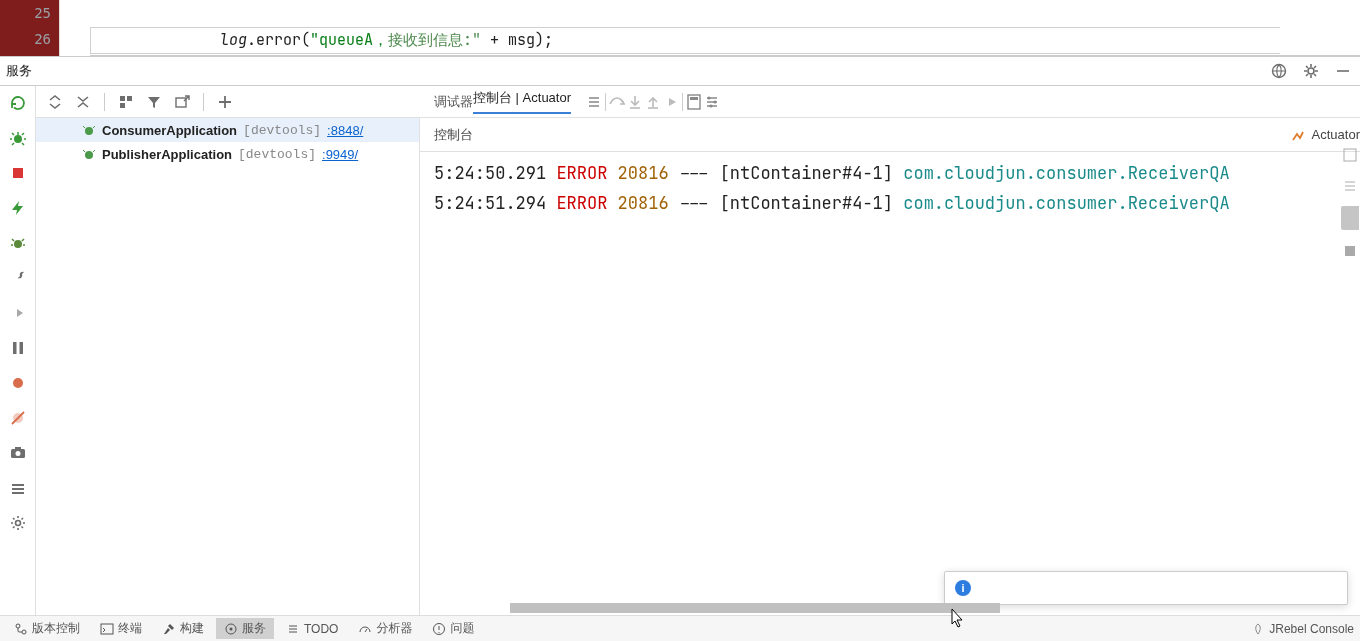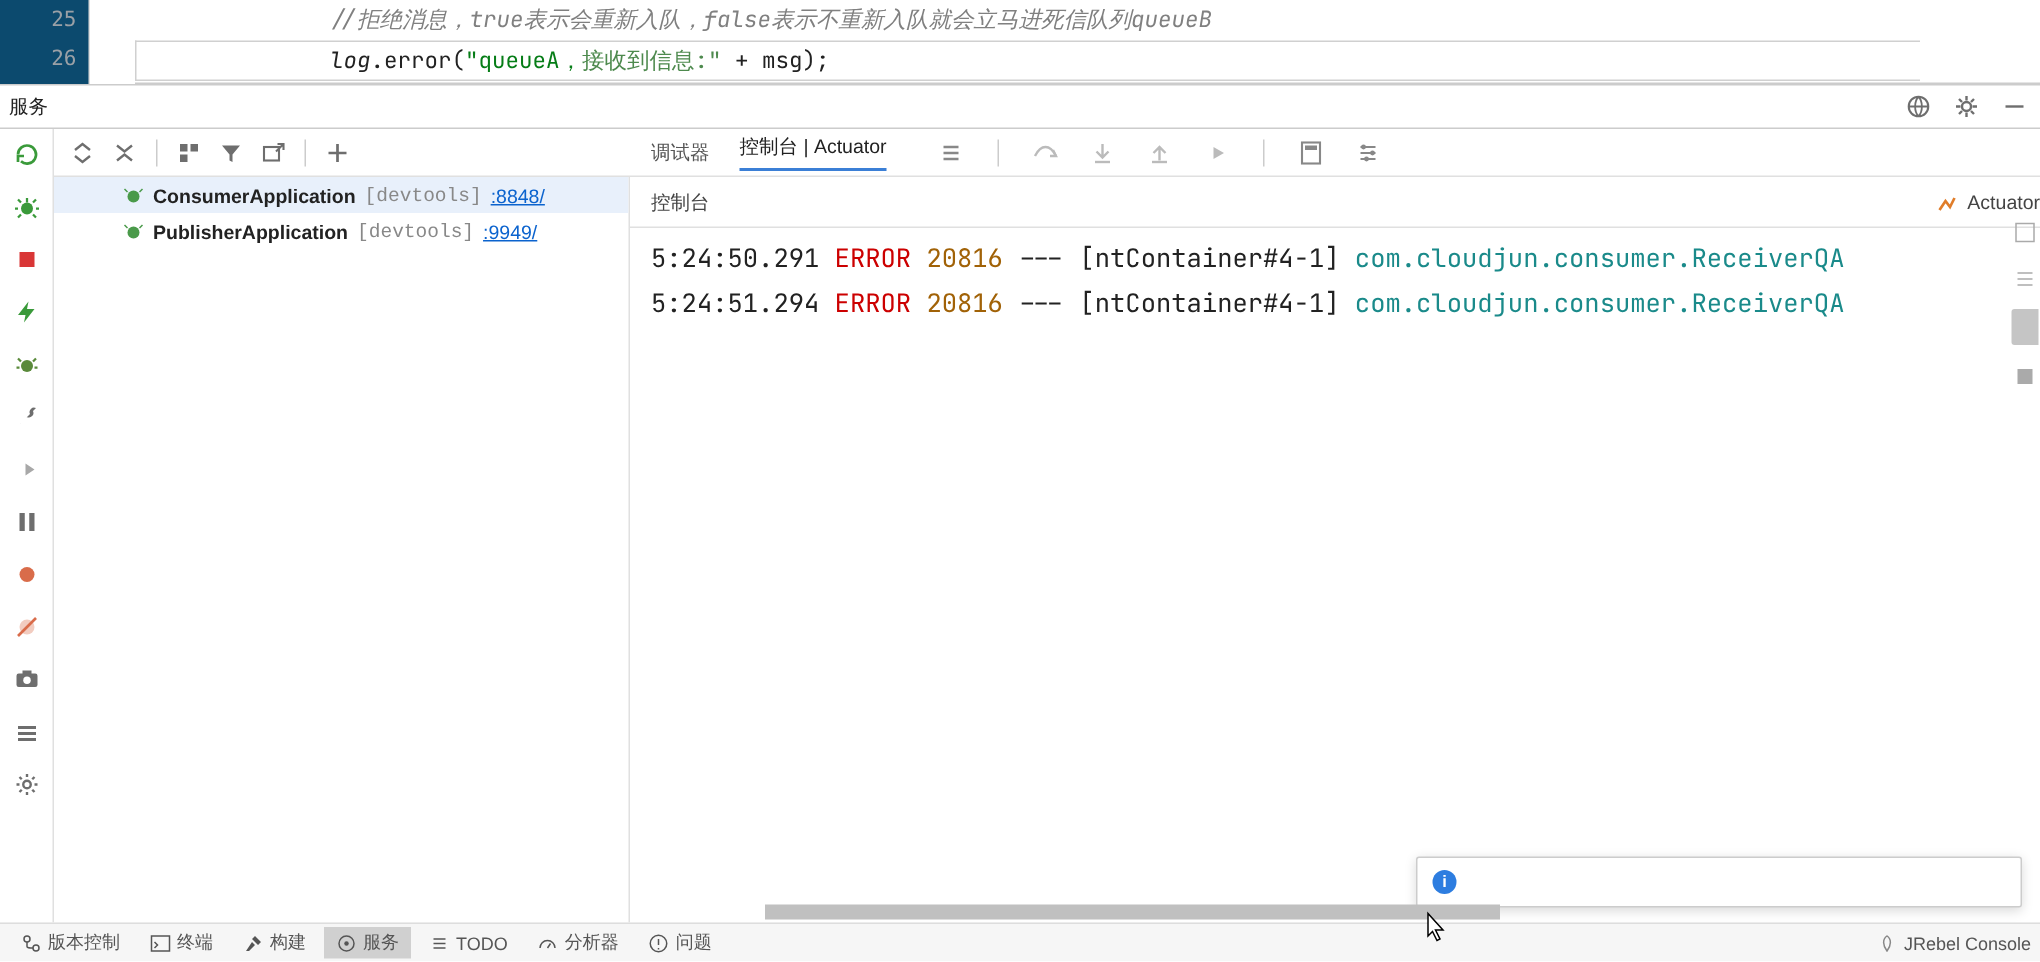--- a/index.html
+++ b/index.html
@@ -1,17 +1,17 @@
 <!DOCTYPE html>
 <html><head>
 <meta charset="utf-8">
 <style>
 * { margin:0; padding:0; box-sizing:border-box; }
 body { font-family:"Microsoft YaHei",Segoe UI,sans-serif; font-size:13px; color:#222; background:#fff; overflow:hidden; width:1360px; height:641px; position:relative; }
-.gutter { position:absolute; left:0; top:0; width:60px; height:56px; background:#0c4a6e; border-right:1px solid #ddd; }
+.gutter { position:absolute; left:0; top:0; width:60px; height:56px; background:#7f1d1d; border-right:1px solid #ddd; }
 .gutter .ln { color:#9aa0a6; text-align:right; padding-right:8px; font-family:Consolas,monospace; font-size:14px; line-height:26px; }
 .code { position:absolute; left:90px; top:0; right:0; height:56px; border-bottom:1px solid #ccc; font-family:Consolas,"JetBrains Mono",monospace; font-size:15px; }
 .code .cborder { position:absolute; left:0; top:27px; width:1190px; height:27px; border:1px solid #d0d0d0; border-right:0; }
 .code .line1 { position:absolute; left:130px; top:3px; font-style:italic; color:#808080; }
 .code .line2 { position:absolute; left:130px; top:30px; }
 .c-ident { font-style:italic; color:#222; }
 .c-str { color:#067d17; }
 .c-strcn { color:#4e8a4e; }
 .panel-head { position:absolute; left:0; top:56px; right:0; height:30px; border-top:1px solid #ccc; border-bottom:1px solid #ccc; display:flex; align-items:center; }
 .panel-head .ttl { padding-left:6px; font-size:13px; }
@@ -19,21 +19,21 @@
 .left-ico-col { position:absolute; left:0; top:86px; width:36px; bottom:26px; border-right:1px solid #e0e0e0; background:#fff; display:flex; flex-direction:column; align-items:center; padding-top:6px; gap:13px; color:#6e6e6e; }
 .left-ico-col .ico { width:22px; height:22px; display:flex; align-items:center; justify-content:center; }
 .svc-tools { position:absolute; left:36px; top:86px; width:384px; height:32px; border-bottom:1px solid #e0e0e0; display:flex; align-items:center; gap:10px; padding-left:10px; color:#6e6e6e; }
 .svc-tree { position:absolute; left:36px; top:118px; width:384px; bottom:26px; border-right:1px solid #e0e0e0; overflow:hidden; }
 .tree-row { display:flex; align-items:center; height:24px; padding-left:8px; gap:6px; }
 .tree-row.child { padding-left:46px; }
 .bug-ico { width:14px; height:14px; }
 .dev { color:#888;font-family:Liberation Mono, monospace; }
 .lnk { color:#0b63ce; text-decoration:underline; }
 .sel { background:#e8f0fb;text-align:right; }
-.right-tabs1 { position:absolute; left:420px; top:86px; right:0; height:32px; border-bottom:1px solid #e0e0e0; display:flex; align-items:center; gap:20px; padding-left:14px; color:#555; }
+.right-tabs1 { position:absolute; left:420px; top:86px; right:0; height:32px; border-bottom:1px solid #e0e0e0; display:flex; align-items:center; gap:0; padding-left:14px; color:#555; }
 .right-tabs2 { position:absolute; left:420px; top:118px; right:0; height:34px; border-bottom:1px solid #e0e0e0; display:flex; align-items:center; gap:26px; padding-left:14px; color:#444;justify-content:space-between; }
 .tab-active { color:#222; border-bottom:2px solid #3b7fd6; padding-bottom:5px; }
 .console { position:absolute; left:420px; top:152px; right:0; bottom:26px; font-family:Consolas,"JetBrains Mono",monospace; font-size:17px; line-height:30px; padding:6px 0 0 14px; overflow:hidden; white-space:nowrap; }
 .ts { color:#222; }
 .err { color:#cc0000; }
 .pid { color:#a16207; }
 .thr { color:#222; }
 .logger { color:#1a8a8a; }
 .right-edge { position:absolute; right:0; top:86px; width:20px; bottom:26px; display:flex; flex-direction:column; align-items:center; gap:12px; padding-top:60px; color:#888; }
 .notif { position:absolute; right:12px; bottom:36px; width:404px; height:34px; background:#fff; border:1px solid #ccc; border-radius:2px; box-shadow:0 2px 8px rgba(0,0,0,.15); display:flex; align-items:center; padding:0 10px; gap:8px; }
@@ -50,23 +50,20 @@
 </head>
 <body>
 
 <div class="gutter">
   <div class="ln">25</div>
   <div class="ln">26</div>
 </div>
 
 <div class="code">
   <div class="cborder"></div>
-  <div class="line1">
-    <span>//拒绝消息，true表示会重新入队，false表示不重新入队就会立马进死信队列queueB</span>
-  </div>
   <div class="line2">
     <span class="c-ident">log</span><span>.error(</span><span class="c-str">"queueA，</span><span class="c-strcn">接收到信息:"</span><span> + msg);</span>
   </div>
 </div>
 
 <div class="panel-head">
   <span class="ttl">服务</span>
   <div class="right-ico">
     <span class="tool-ico">
         <svg width="16" height="16">

